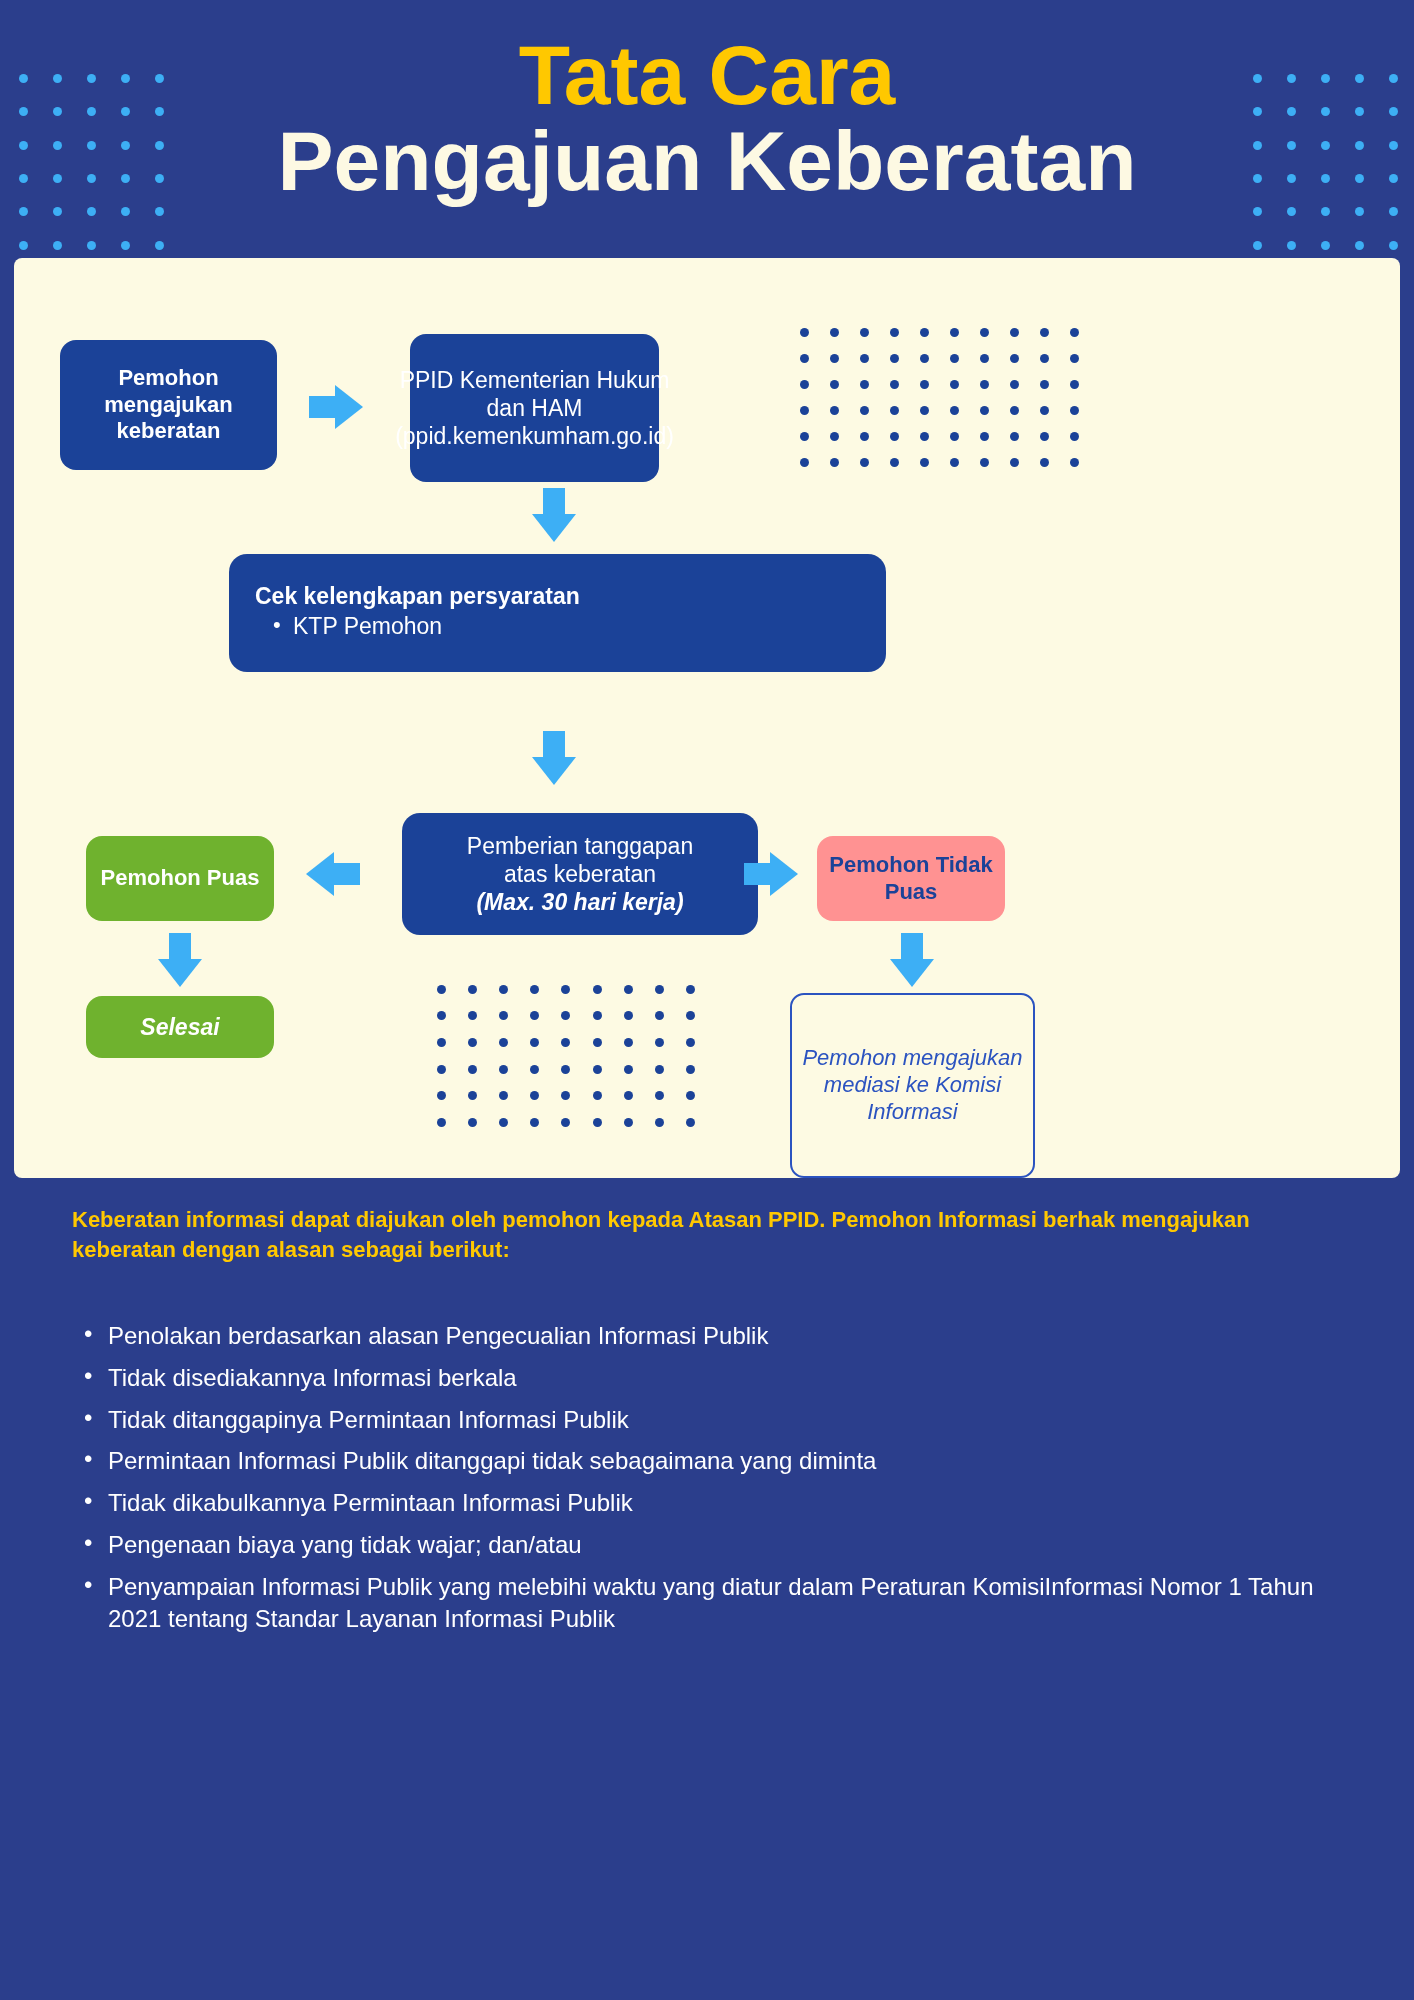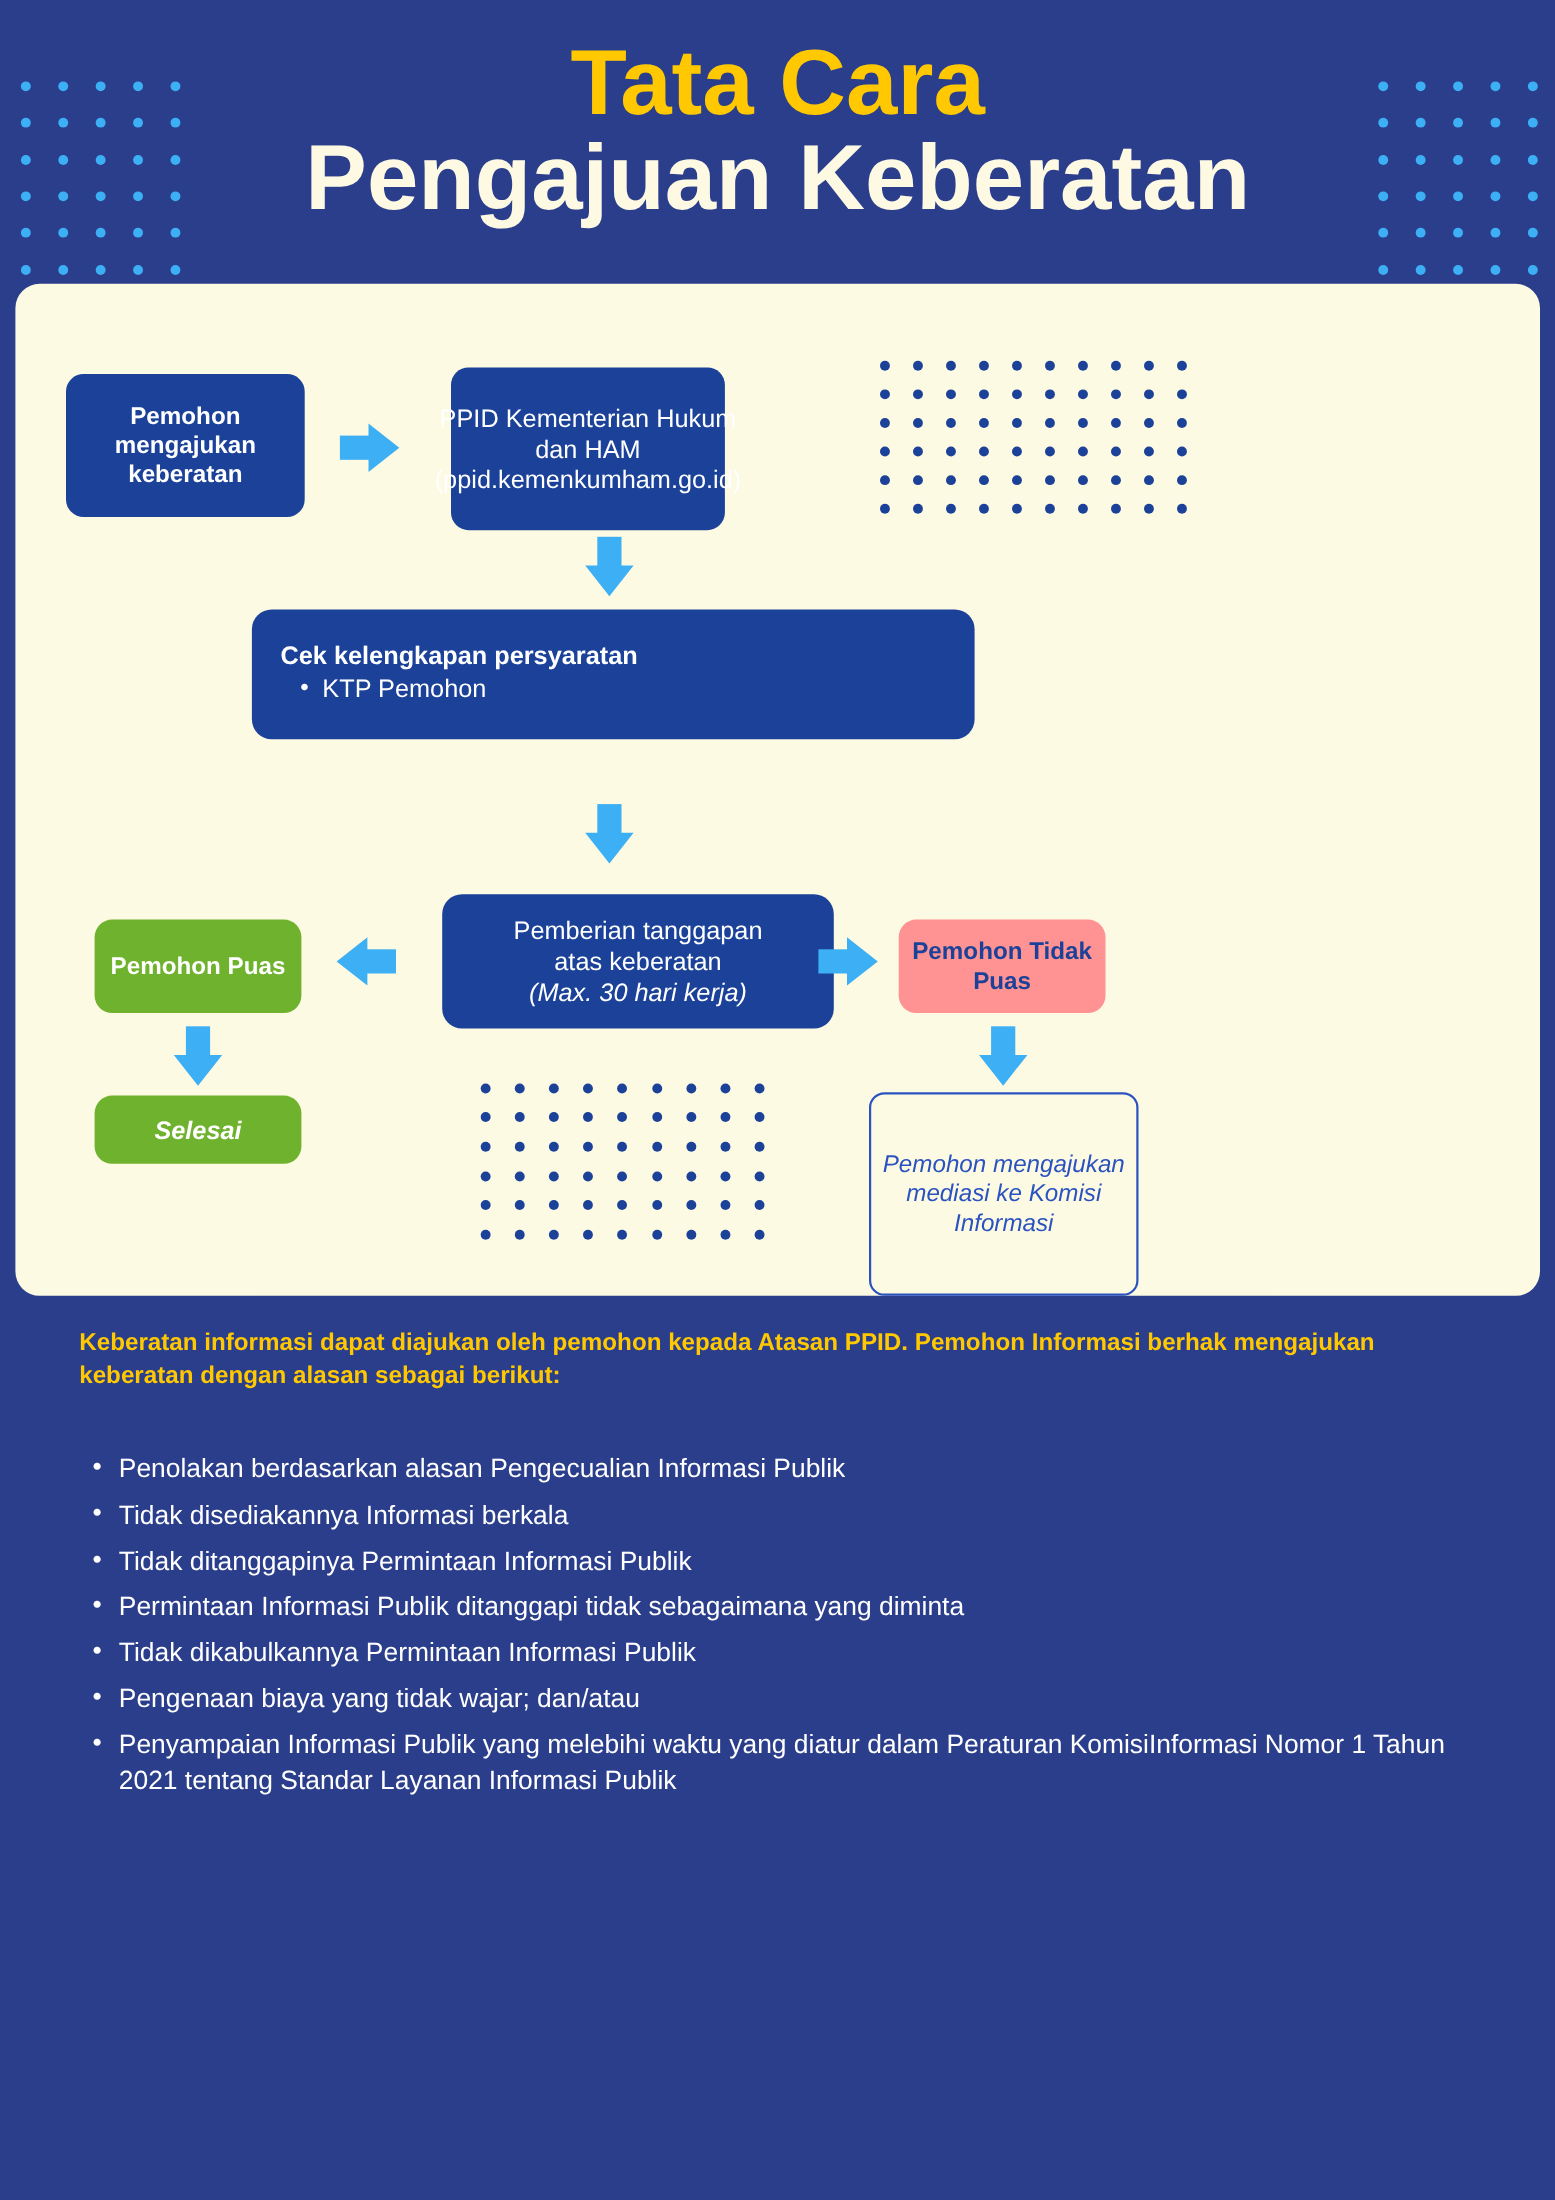--- a/index.html
+++ b/index.html
@@ -66,21 +66,21 @@
   }
 
   
   #card {
     position: absolute;
     top: 258px;
     left: 14px;
     width: 1386px;
     height: 920px;
     background: #FDFAE3;
-    border-radius: 22px;
+    border-radius: 8px;
   }
 
   .node {
     position: absolute;
     display: flex;
     align-items: center;
     justify-content: center;
     text-align: center;
     border-radius: 16px;
     line-height: 1.22;
@@ -146,21 +146,21 @@
     font-size: 22px;
   }
 
   #node-tanggapan {
     left: 388px; top: 555px;
     width: 356px; height: 122px;
     font-size: 23px;
     border-radius: 18px;
   }
   #node-tanggapan .em {
-    font-weight: normal;
+    font-weight: bold;
     font-style: italic;
   }
 
   #node-puas {
     left: 72px; top: 578px;
     width: 188px; height: 85px;
     font-size: 22px; font-weight: bold;
   }
 
   #node-tidak-puas {

